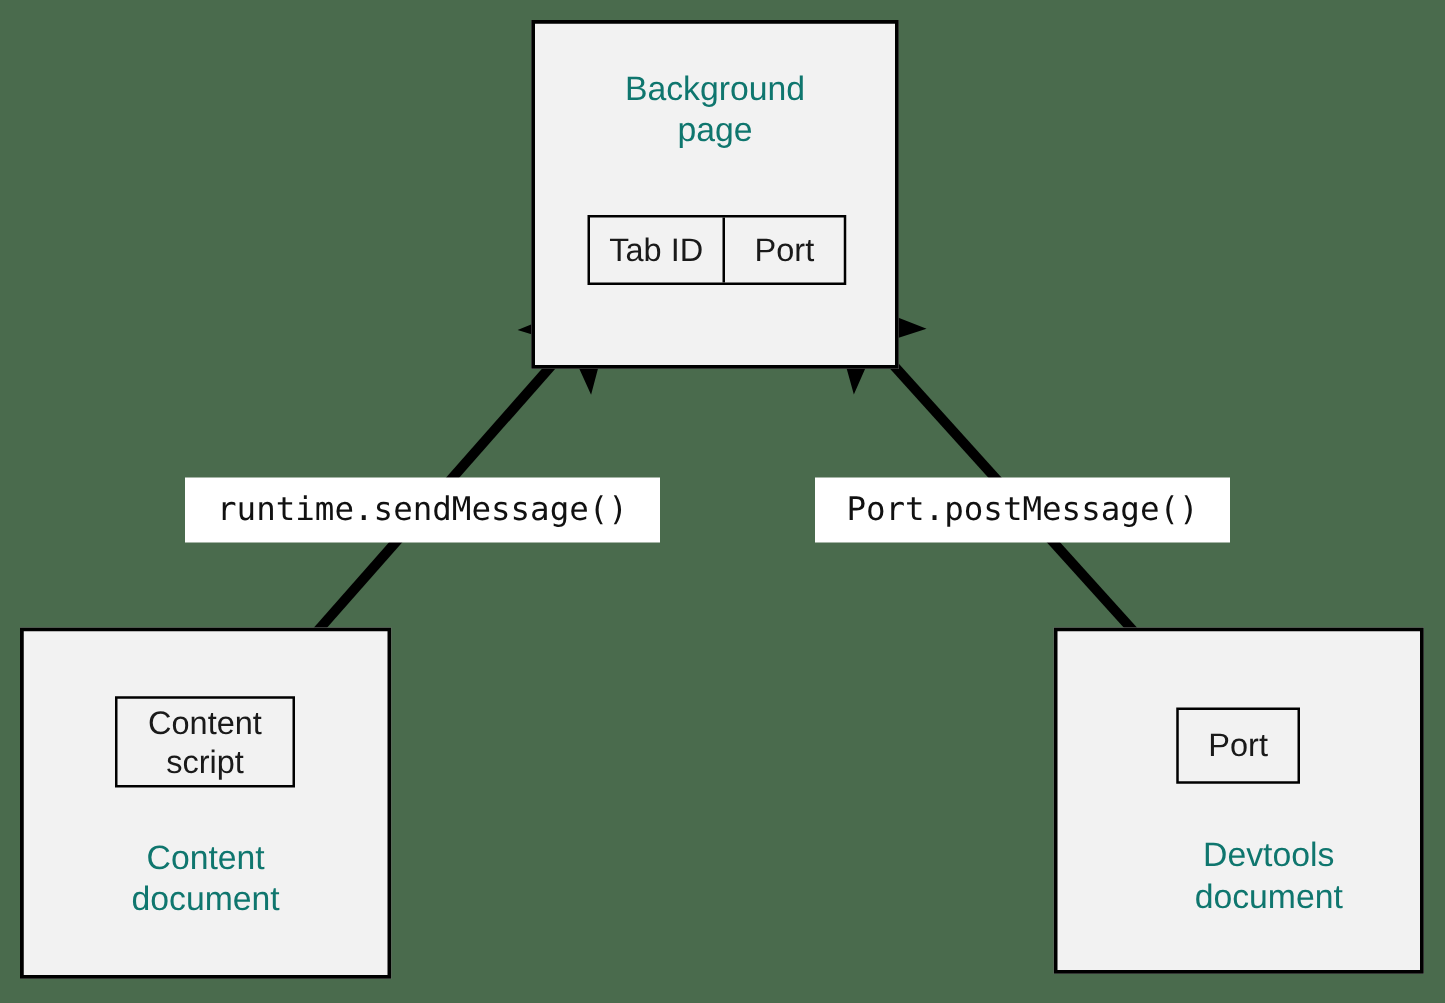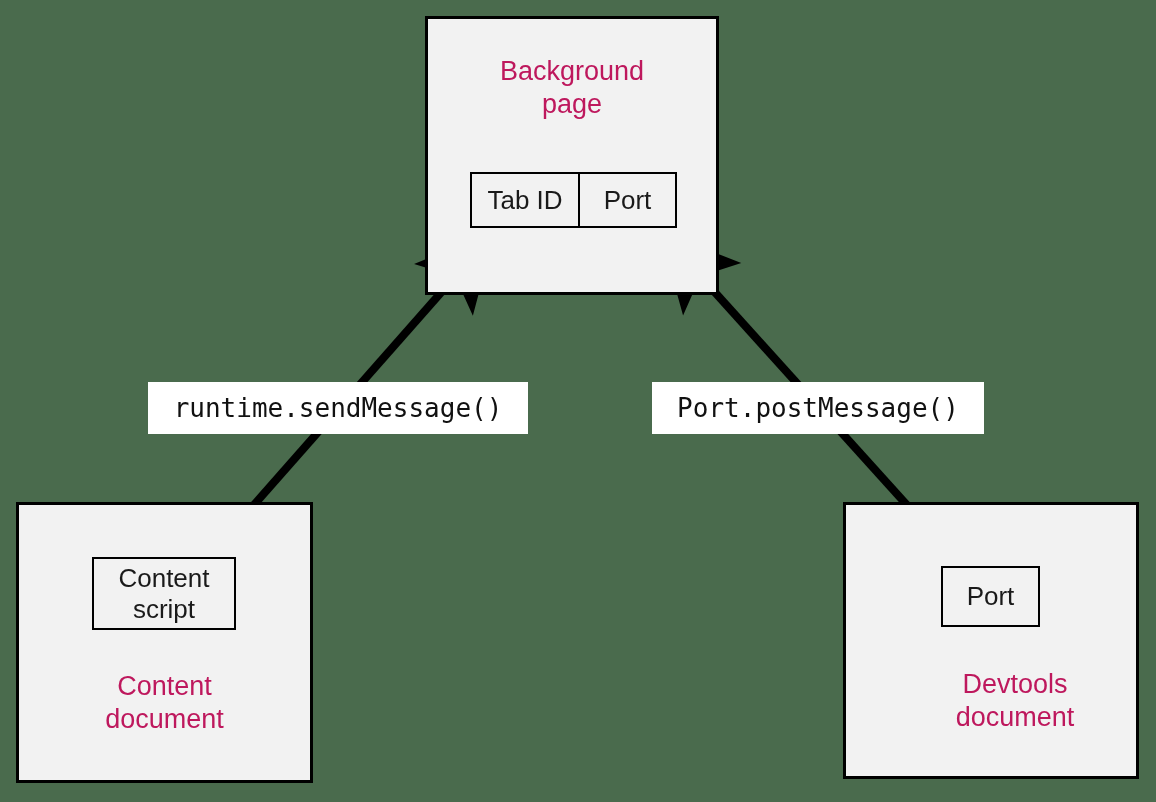--- a/index.html
+++ b/index.html
@@ -33,21 +33,21 @@
     position: absolute;
     background: #f2f2f2;
     border: 3px solid #000;
     box-sizing: border-box;
   }
   .node-title {
     position: absolute;
     left: 0;
     right: 0;
     text-align: center;
-    color: #be185d;
+    color: #0f766e;
     font-size: 27px;
     line-height: 33px;
     white-space: pre-line;
   }
 
   #background-page {
     left: 425px;
     top: 16px;
     width: 294px;
     height: 279px;

